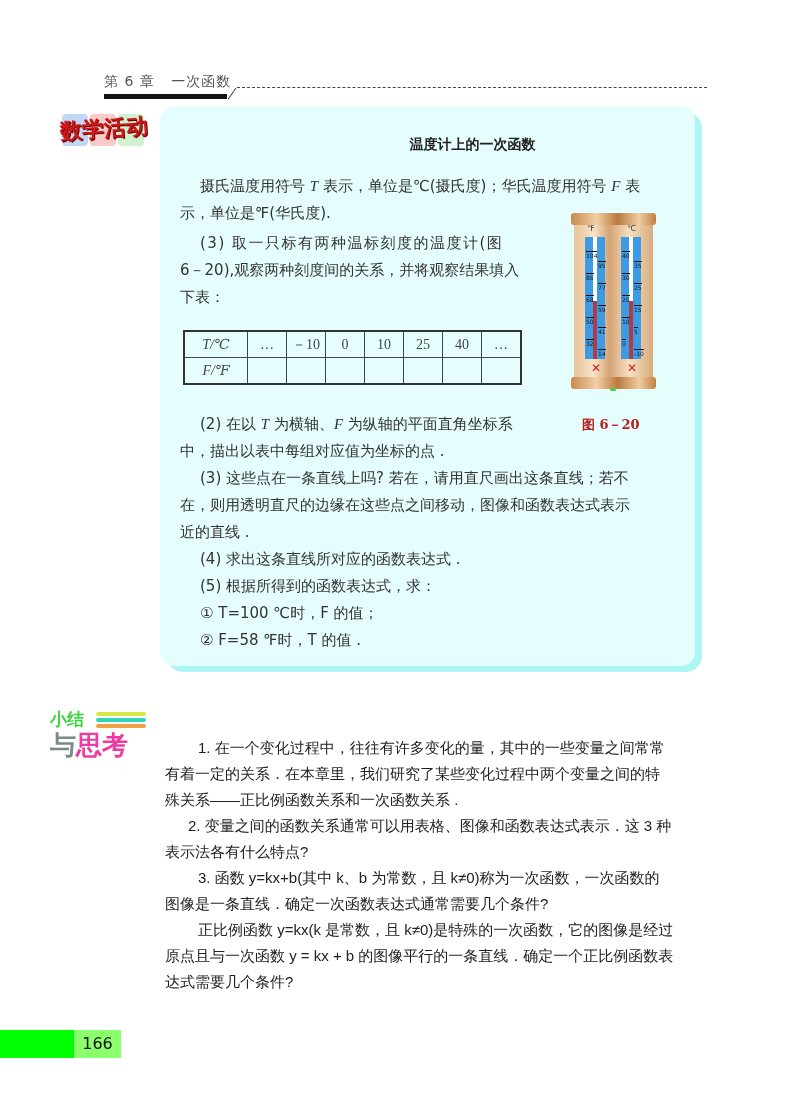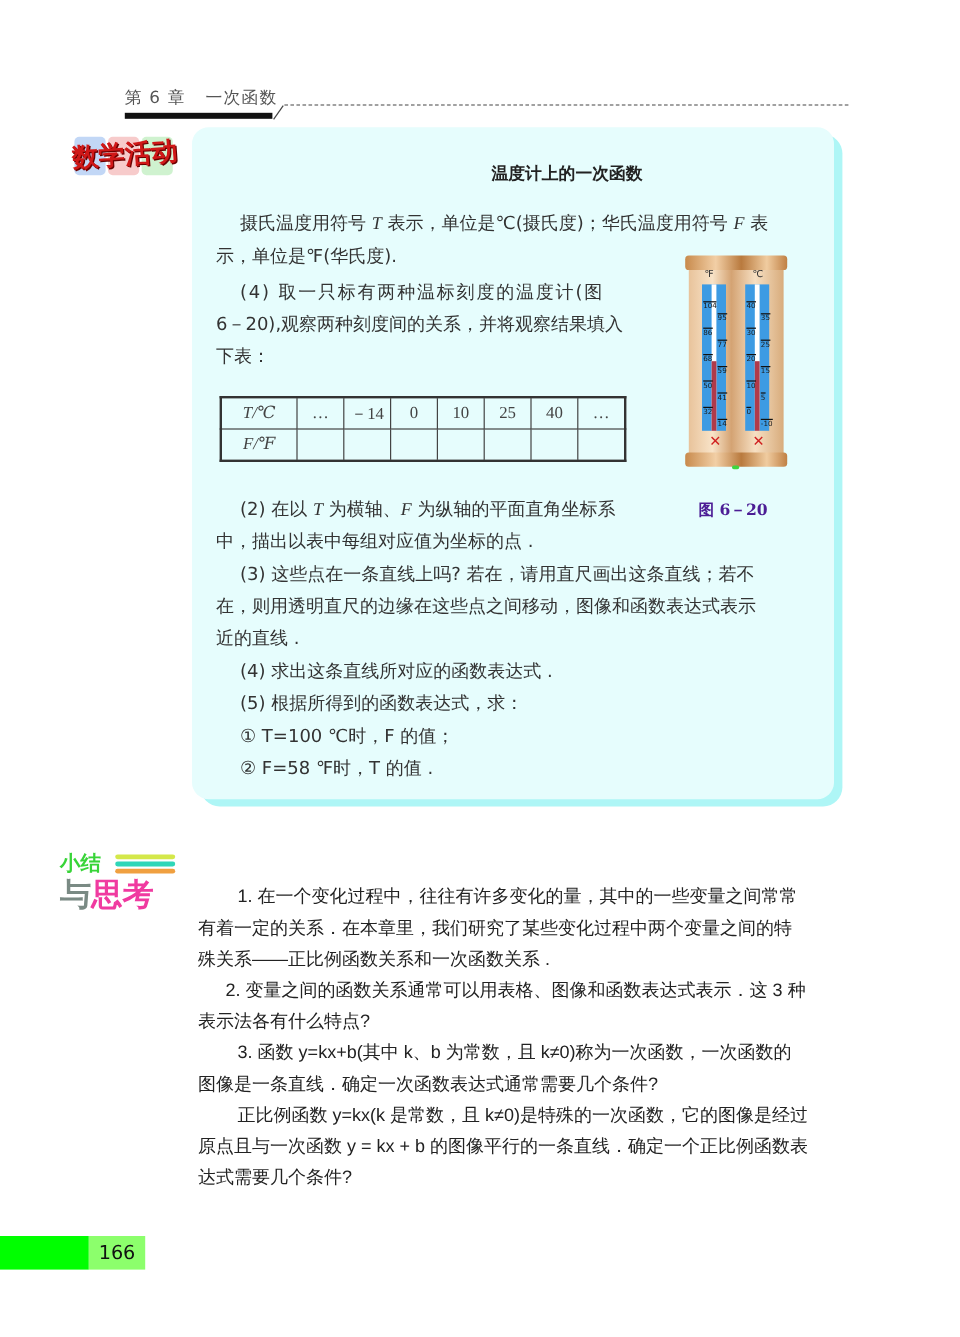--- a/index.html
+++ b/index.html
@@ -44,21 +44,21 @@
     background: linear-gradient(90deg, #c88a4c, #f2cfa6 30%, #b97a3e 55%, #f0cca0 80%, #c08044); border-radius: 3px; }
   .thermo-cap.top { top: 2px; }
   .thermo-cap.bottom { top: 166px; }
   .scale-col { position: absolute; top: 26px; width: 20px; height: 122px; background: #3d9be3; }
   .tube { position: absolute; top: 26px; width: 4px; height: 122px; background: #ffffff; }
   .mercury { position: absolute; width: 4px; height: 58px; top: 90px; background: #b03a4a; }
   .unit-label { position: absolute; top: 13px; font-size: 8px; color: #333; }
   .tick { position: absolute; font-size: 6px; color: #1a1a1a; border-top: 1px solid #111; line-height: 8px; }
   .cross { position: absolute; top: 150px; font-size: 12px; color: #d02020; }
   .green-dot { position: absolute; left: 39px; top: 177px; width: 6px; height: 3px; background: #3ed63e; border-radius: 2px; }
-  .fig-caption { position: absolute; left: 422px; top: 310px; font-size: 13px; font-weight: bold; color: #4c1d95; font-family: "DejaVu Serif", serif; }
+  .fig-caption { position: absolute; left: 422px; top: 310px; font-size: 13px; font-weight: bold; color: #b91c1c; font-family: "DejaVu Serif", serif; }
 
   
   .summary-badge { position: absolute; left: 50px; top: 708px; width: 110px; height: 54px; }
   .sb-small { position: absolute; left: 0; top: 0; font-size: 17px; font-weight: bold; color: #38d438; }
   .sb-line { position: absolute; left: 46px; height: 4px; border-radius: 2px; width: 50px; }
   .sb-big { position: absolute; left: 0; top: 20px; font-size: 26px; font-weight: bold; white-space: nowrap; }
   .sb-yu { color: #7a8a84; }
   .sb-think { color: #f03aa0; font-family: Liberation Mono, monospace; }
 
   .s { position: absolute; font-size: 15px; line-height: 26px; color: #222; white-space: nowrap; font-family: Liberation Sans, sans-serif; }
@@ -84,30 +84,30 @@
   <div class="badge-text">数学活动</div>
 </div>
 
 <div class="panel-shadow"></div>
 <div class="panel">
   <div class="panel-title">温度计上的一次函数</div>
 
   <div class="p" style="left:40px;top:67px;"><span>摄氏温度用符号 </span><span class="it">T</span><span> 表示，单位是℃(摄氏度)；华氏温度用符号 </span><span class="it">F</span><span> 表</span></div>
   <div class="p" style="left:20px;top:94px;">示，单位是℉(华氏度).</div>
 
-  <div class="p" style="left:40px;top:124px;letter-spacing:1.5px;">(4) 取一只标有两种温标刻度的温度计(图</div>
+  <div class="p" style="left:40px;top:124px;letter-spacing:1.5px;">(3) 取一只标有两种温标刻度的温度计(图</div>
   <div class="p" style="left:20px;top:151px;">6－20),观察两种刻度间的关系，并将观察结果填入</div>
   <div class="p" style="left:20px;top:178px;">下表：</div>
 
   <table class="data-table serif">
     <tbody>
         <tr>
       <td class="hdr it">T/℃</td>
       <td class="c">…</td>
-      <td class="c">－14</td>
+      <td class="c">－10</td>
       <td class="c">0</td>
       <td class="c">10</td>
       <td class="c">25</td>
       <td class="c">40</td>
       <td class="c">…</td>
     </tr>
     <tr>
       <td class="hdr it">F/℉</td>
       <td class="c"></td>
       <td class="c"></td>

